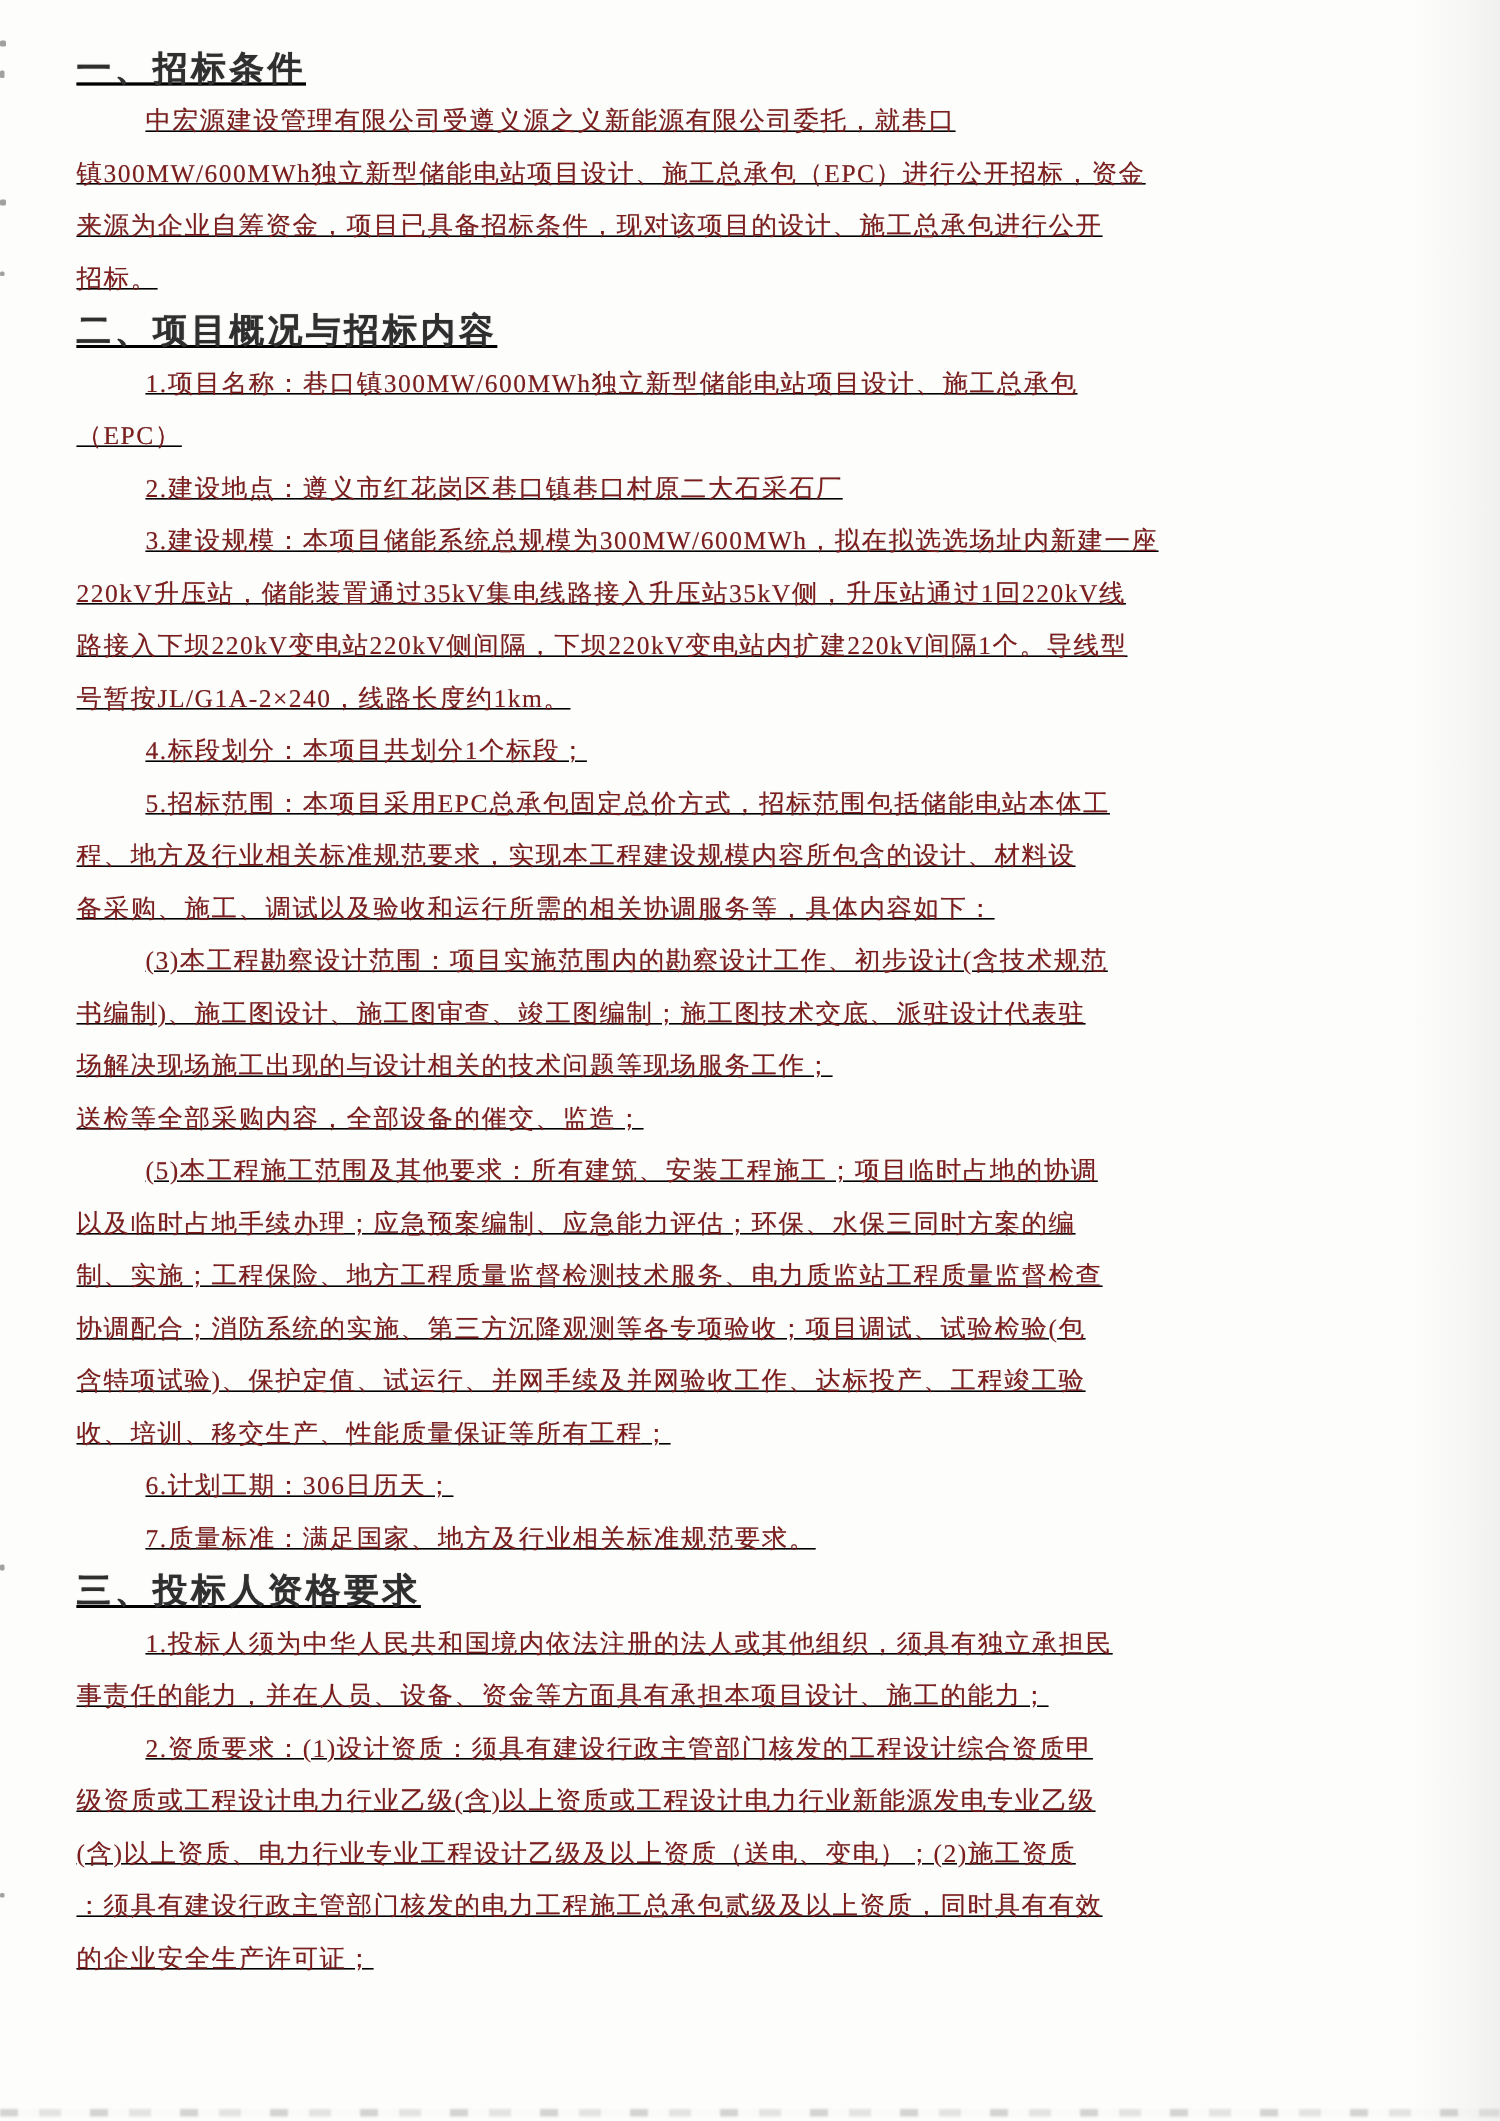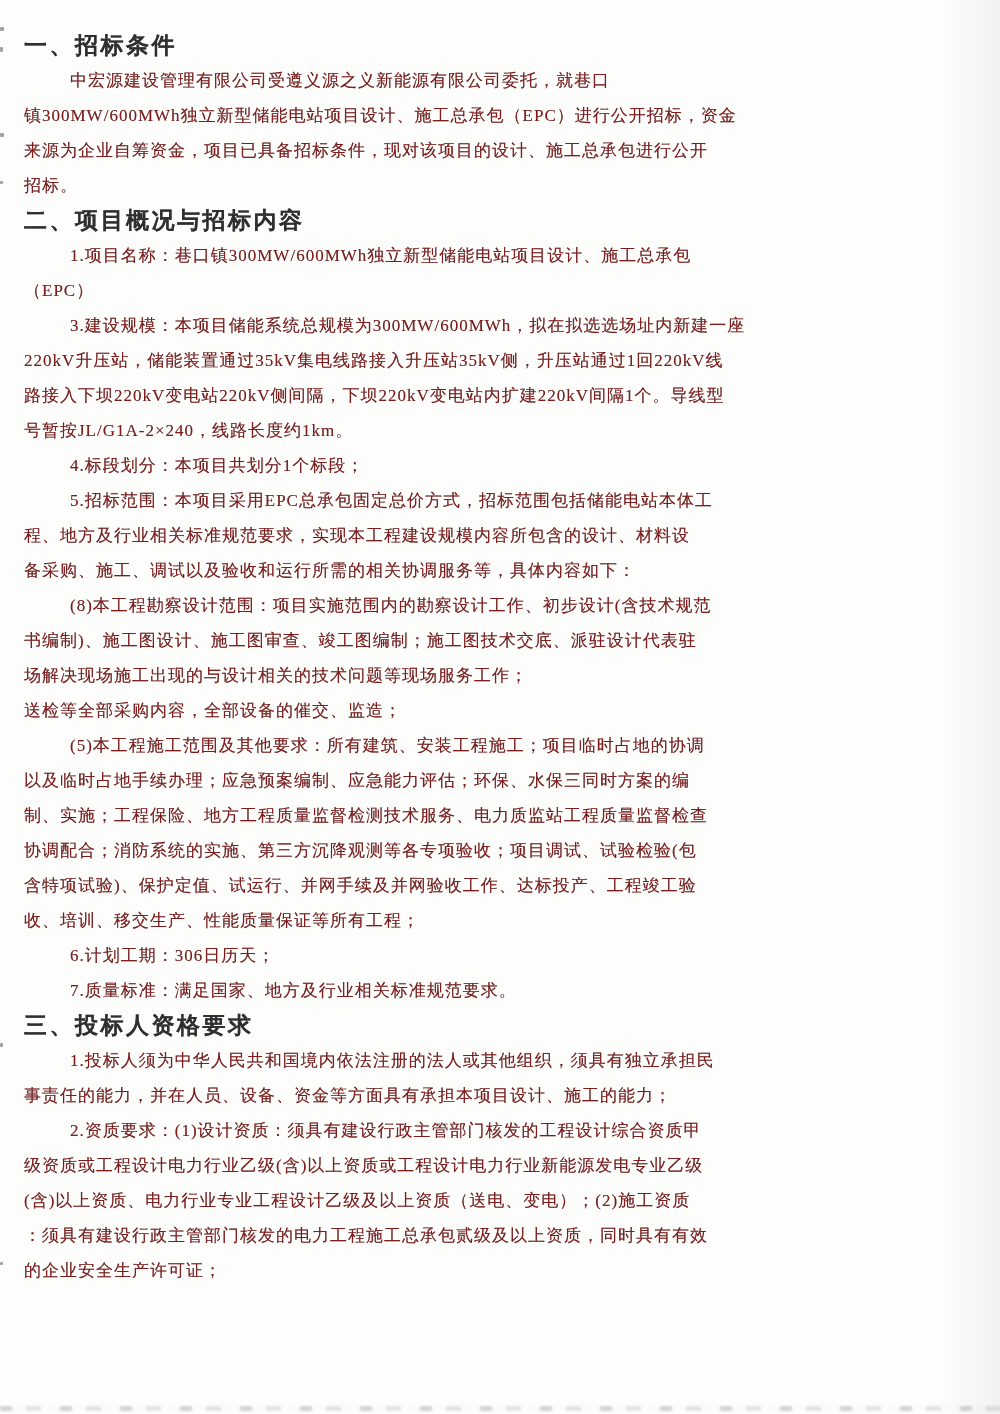--- a/index.html
+++ b/index.html
@@ -11,22 +11,23 @@
     position: relative;
     width: 1000px;
     height: 1414px;
     background: #fdfdfc;
     overflow: hidden;
     font-family: "Liberation Serif", "DejaVu Serif", serif;
   }
   .doc {
     position: absolute;
     top: 28px;
-    left: 24px;
+    left: 51px;
     right: 30px;
+    text-decoration: underline;
   }
   .line {
     font-size: 17px;
     line-height: 35px;
     letter-spacing: 1px;
     color: #7f1d1d;
     white-space: nowrap;
     text-shadow: 0 0 0.5px rgba(70,70,70,0.55);
   }
   .line.heading {
@@ -82,29 +83,30 @@
 <div class="page">
   <div class="doc">
       <div class="line heading">一、招标条件</div>
       <div class="line indent">中宏源建设管理有限公司受遵义源之义新能源有限公司委托，就巷口</div>
       <div class="line flush">镇300MW/600MWh独立新型储能电站项目设计、施工总承包（EPC）进行公开招标，资金</div>
       <div class="line flush">来源为企业自筹资金，项目已具备招标条件，现对该项目的设计、施工总承包进行公开</div>
       <div class="line flush">招标。</div>
       <div class="line heading">二、项目概况与招标内容</div>
       <div class="line indent">1.项目名称：巷口镇300MW/600MWh独立新型储能电站项目设计、施工总承包</div>
       <div class="line flush">（EPC）</div>
+      <div class="line indent">2.建设地点：遵义市红花岗区巷口镇巷口村原二大石采石厂</div>
       <div class="line indent">3.建设规模：本项目储能系统总规模为300MW/600MWh，拟在拟选选场址内新建一座</div>
       <div class="line flush">220kV升压站，储能装置通过35kV集电线路接入升压站35kV侧，升压站通过1回220kV线</div>
       <div class="line flush">路接入下坝220kV变电站220kV侧间隔，下坝220kV变电站内扩建220kV间隔1个。导线型</div>
       <div class="line flush">号暂按JL/G1A-2×240，线路长度约1km。</div>
       <div class="line indent">4.标段划分：本项目共划分1个标段；</div>
       <div class="line indent">5.招标范围：本项目采用EPC总承包固定总价方式，招标范围包括储能电站本体工</div>
       <div class="line flush">程、地方及行业相关标准规范要求，实现本工程建设规模内容所包含的设计、材料设</div>
       <div class="line flush">备采购、施工、调试以及验收和运行所需的相关协调服务等，具体内容如下：</div>
-      <div class="line indent">(8)本工程勘察设计范围：项目实施范围内的勘察设计工作、初步设计(含技术规范</div>
+      <div class="line indent">(3)本工程勘察设计范围：项目实施范围内的勘察设计工作、初步设计(含技术规范</div>
       <div class="line flush">书编制)、施工图设计、施工图审查、竣工图编制；施工图技术交底、派驻设计代表驻</div>
       <div class="line flush">场解决现场施工出现的与设计相关的技术问题等现场服务工作；</div>
       <div class="line flush">送检等全部采购内容，全部设备的催交、监造；</div>
       <div class="line indent">(5)本工程施工范围及其他要求：所有建筑、安装工程施工；项目临时占地的协调</div>
       <div class="line flush">以及临时占地手续办理；应急预案编制、应急能力评估；环保、水保三同时方案的编</div>
       <div class="line flush">制、实施；工程保险、地方工程质量监督检测技术服务、电力质监站工程质量监督检查</div>
       <div class="line flush">协调配合；消防系统的实施、第三方沉降观测等各专项验收；项目调试、试验检验(包</div>
       <div class="line flush">含特项试验)、保护定值、试运行、并网手续及并网验收工作、达标投产、工程竣工验</div>
       <div class="line flush">收、培训、移交生产、性能质量保证等所有工程；</div>
       <div class="line indent">6.计划工期：306日历天；</div>

